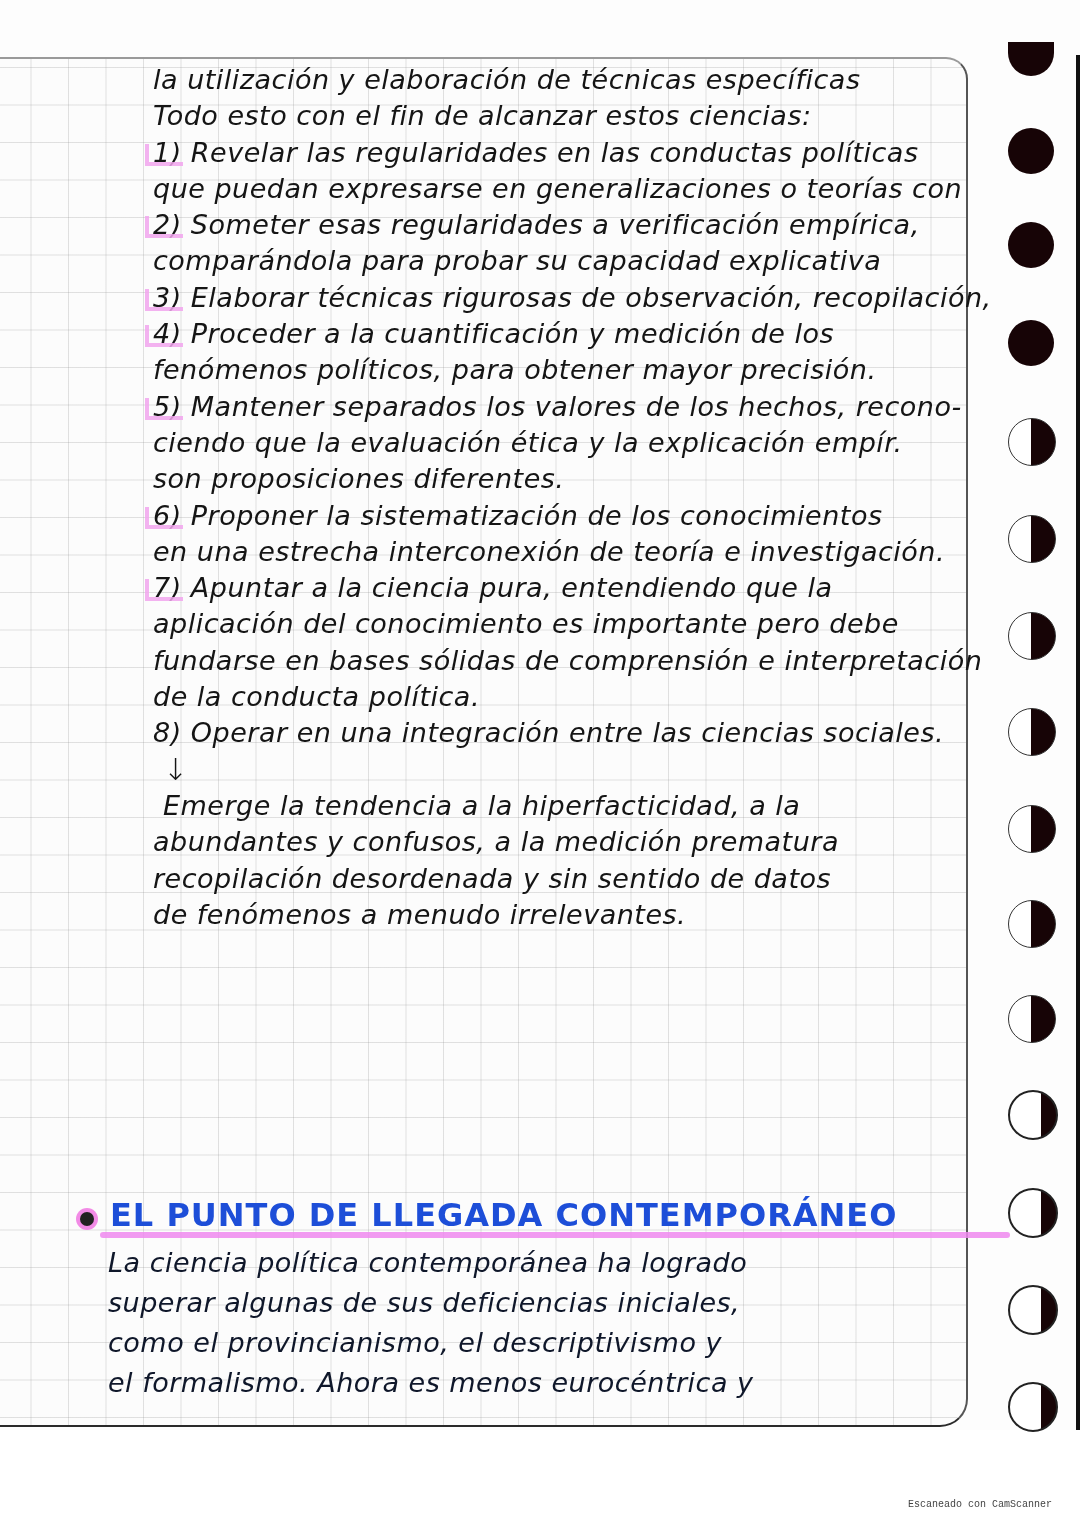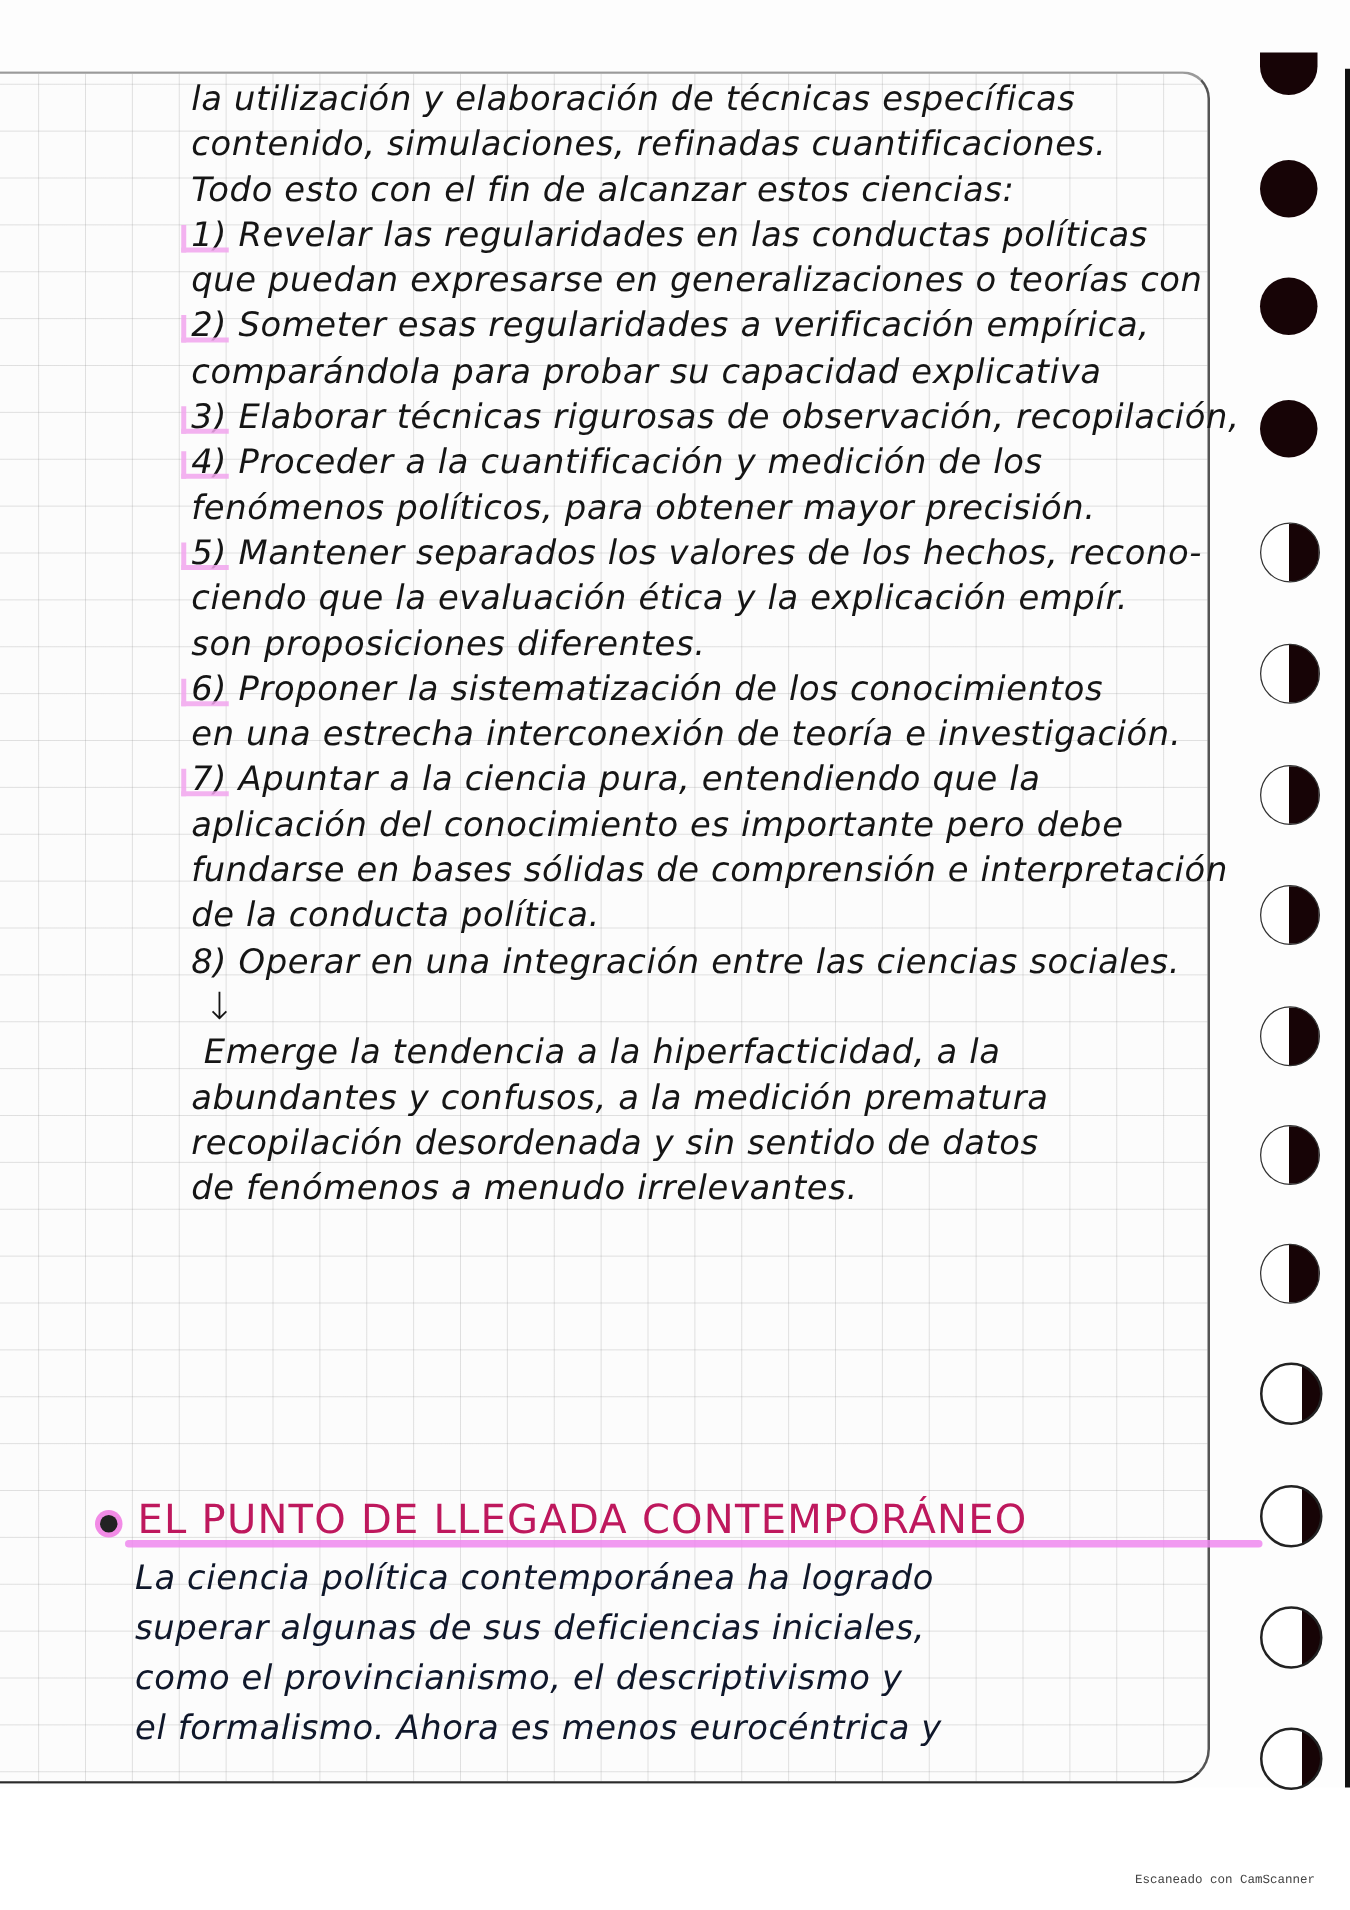--- a/index.html
+++ b/index.html
@@ -45,21 +45,21 @@
   .arrow { font-size: 30px; font-style: normal; margin-left: 10px; }
   .heading-row {
     position: absolute; left: 80px; top: 1196px; width: 900px; height: 44px;
   }
   .heading-dot {
     position: absolute; left: 0; top: 16px; width: 14px; height: 14px;
     border-radius: 50%; background: #222; box-shadow: 0 0 0 4px #f28be6;
   }
   .heading {
     position: absolute; left: 30px; top: 0; font-style: normal;
-    font-size: 32px; letter-spacing: 1px; color: #be185d; font-weight: 400; text-align: right;
+    font-size: 32px; letter-spacing: 1px; color: #1d4ed8; font-weight: 700; text-align: right;
   }
   .heading-underline {
     position: absolute; left: 20px; top: 36px; width: 910px; height: 6px;
     background: #ee88ee; border-radius: 3px; opacity: 0.85;
   }
   .text2 {
     position: absolute; left: 108px; top: 1243px; width: 880px;
     font-size: 27px; line-height: 40px; color: #0f172a; font-style: italic;
     letter-spacing: 0.5px; font-weight: 300;
   }
@@ -77,21 +77,20 @@
   }
 </style>
 </head>
 <body>
 
 <div class="scan">
   <div class="page"></div>
 
   <div class="text">
     <div class="line">la utilización y elaboración de técnicas específicas</div>
-    <div class="line">contenido, simulaciones, refinadas cuantificaciones.</div>
     <div class="line">Todo esto con el fin de alcanzar estos ciencias:</div>
 
     <div class="line"><span class="num">1)</span> <span>Revelar las regularidades en las conductas políticas</span></div>
     <div class="line">que puedan expresarse en generalizaciones o teorías con</div>
 
     <div class="line"><span class="num">2)</span> <span>Someter esas regularidades a verificación empírica,</span></div>
     <div class="line">comparándola para probar su capacidad explicativa</div>
 
     <div class="line"><span class="num">3)</span> <span>Elaborar técnicas rigurosas de observación, recopilación,</span></div>
 

